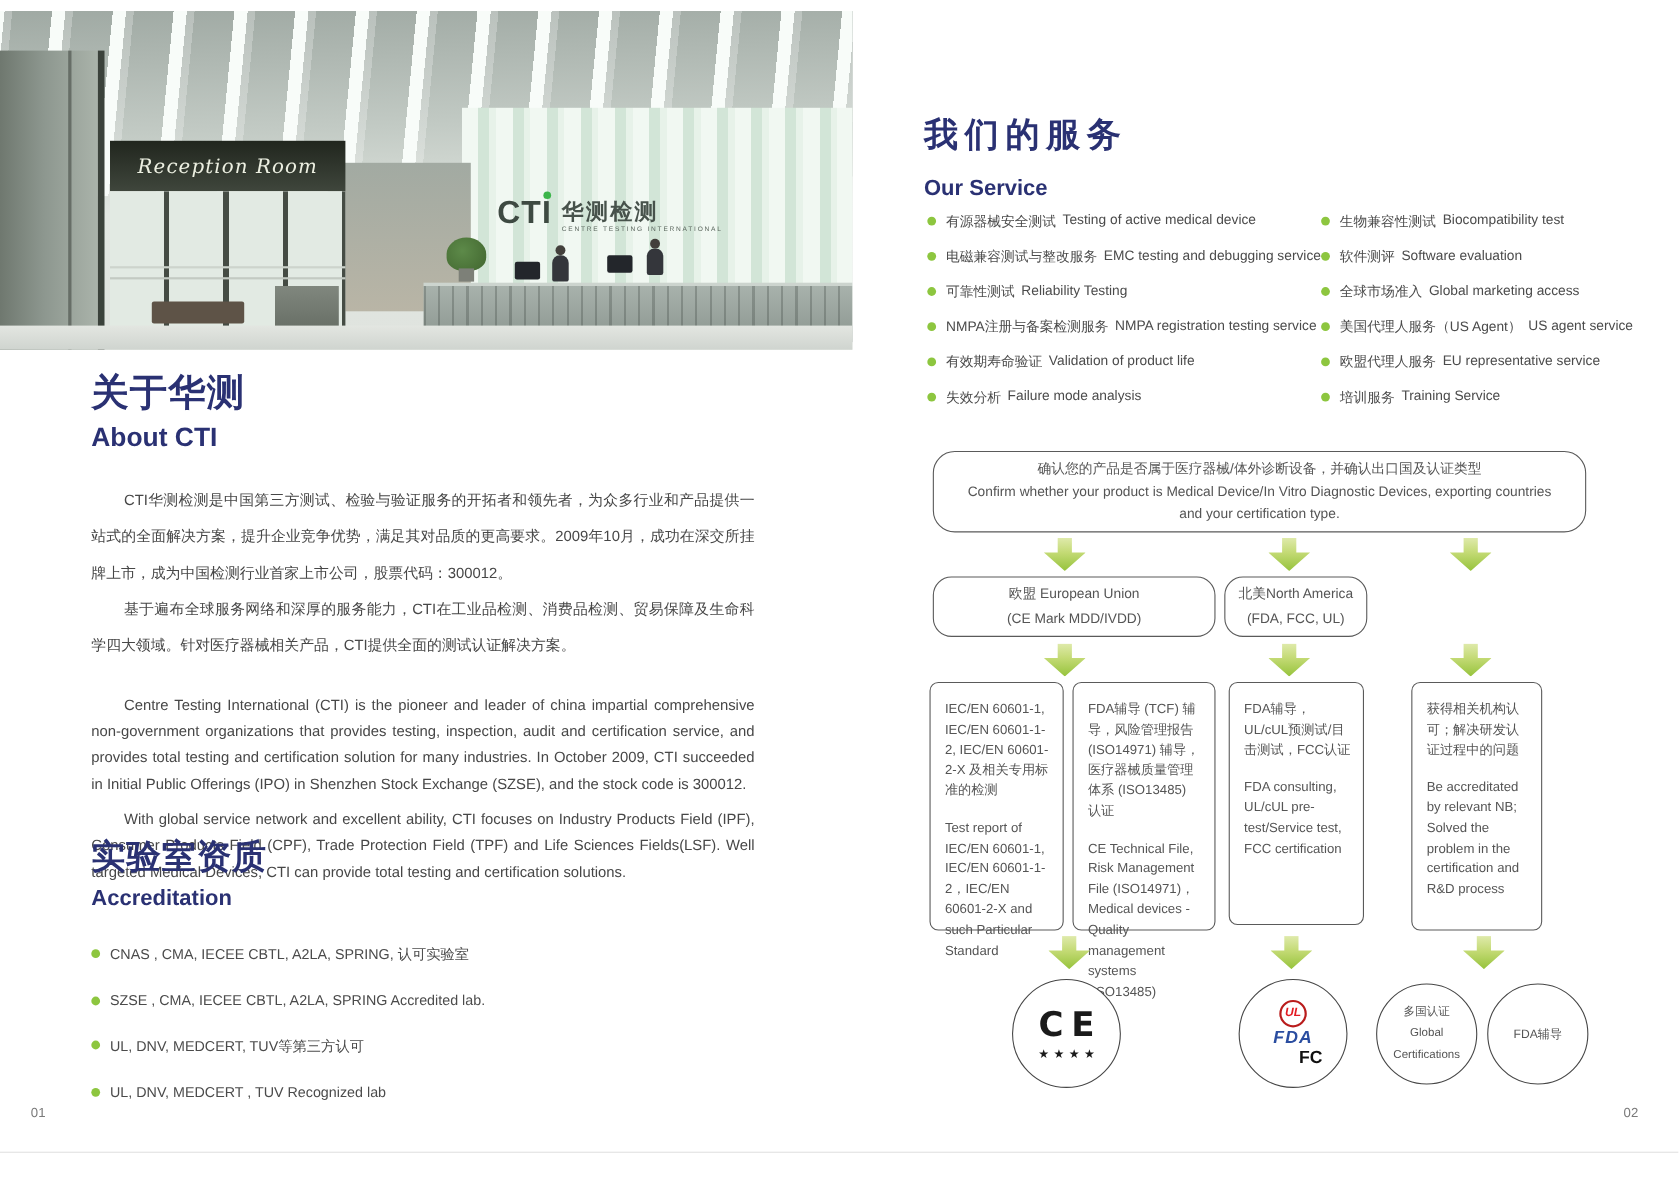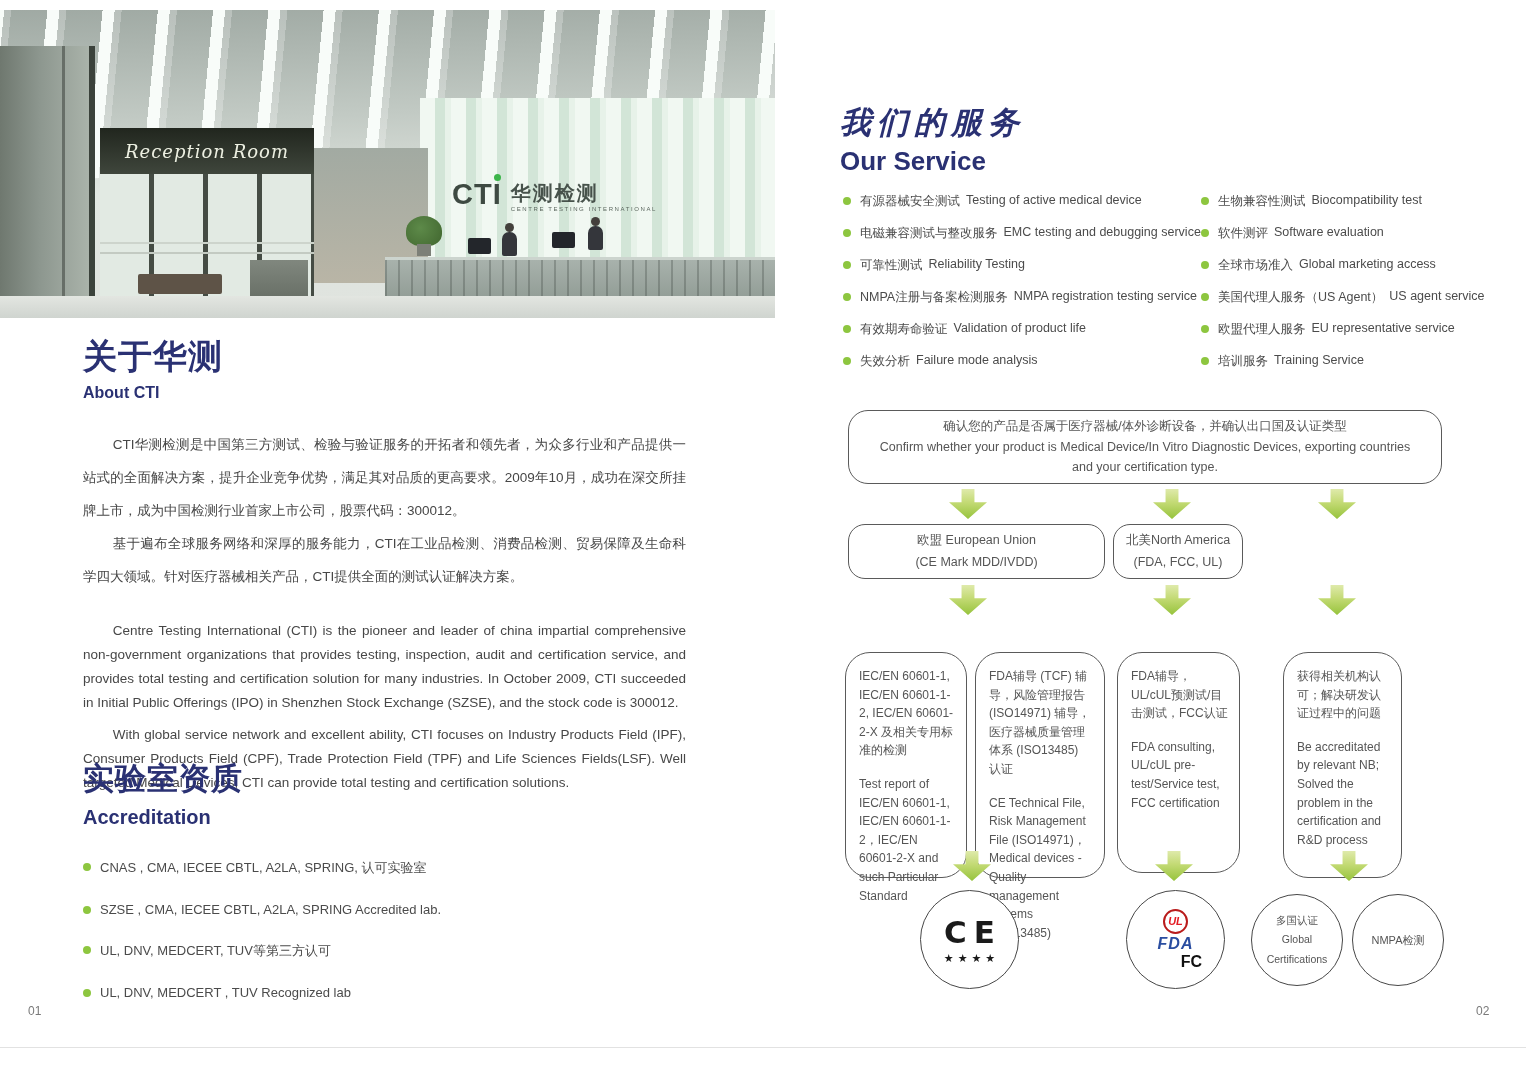--- a/index.html
+++ b/index.html
@@ -44,52 +44,52 @@
   .plant::after { content:""; position:absolute; left:11px; top:28px; width:14px; height:12px; background:#7d8078; }
   .cart { position:absolute; left:250px; top:250px; width:58px; height:42px; background:linear-gradient(180deg,#80877e,#666d64); }
   .bench { position:absolute; left:138px; top:264px; width:84px; height:20px; background:#5e5347; border-radius:2px; }
 
   
   .title-zh { color:#2a3173; font-weight:bold; letter-spacing:1px; }
   .title-en { color:#2a3173; font-weight:bold; }
 
   .about { position:absolute; left:83px; top:334px; width:603px; }
   .about .title-zh { font-size:34px; }
-  .about .title-en { font-size:16px; margin-top:4px; }
+  .about .title-en { font-size:24px; margin-top:4px; }
   .about-paras { margin-top:26px; }
   .para { font-size:13.5px; text-align:justify; text-indent:2.2em; color:#474747; }
   .para-zh { line-height:2.45; }
   .para-en { line-height:1.78; margin-top:20px; }
   .para + .para-zh2 { margin-top:0; }
 
   .accr { position:absolute; left:83px; top:758px; width:620px; }
   .accr .title-zh { font-size:31px; }
   .accr .title-en { font-size:20px; margin-top:6px; }
   .accr-list { margin-top:30px; list-style:none; }
   .accr-list li { display:flex; align-items:flex-start; margin-bottom:25px; font-size:13px; color:#4b4b4b; }
   .dot { flex:0 0 auto; width:8px; height:8px; border-radius:50%; background:#8dc63f; margin:4px 9px 0 0; }
 
   .services { position:absolute; left:840px; top:102px; }
-  .services .title-zh { font-size:31px; letter-spacing:6px;font-style:italic; }
-  .services .title-en { font-size:26px; margin-top:2px; }
+  .services .title-zh { font-size:31px; letter-spacing:6px; }
+  .services .title-en { font-size:20px; margin-top:16px; }
   .svc-col { position:absolute; list-style:none; }
   .svc-col-left { left:843px; top:193px; width:365px; }
   .svc-col-right { left:1201px; top:193px; width:325px; }
   .svc-col li { display:flex; align-items:flex-start; height:32px; font-size:12.5px; color:#4b4b4b; }
   .svc-col .en { margin-left:6px; }
 
   
   .flowchart { position:absolute; left:845px; top:405px; width:600px; height:625px; }
   .fbox { position:absolute; border:1px solid #5a5a5a; background:#fff; color:#555; }
   .confirm { left:3px; top:5px; width:594px; height:74px; border-radius:20px; display:flex; flex-direction:column; justify-content:center; text-align:center; font-size:12.5px; line-height:1.65; padding:0 26px; }
   .branch { top:119px; height:55px; border-radius:17px; display:flex; flex-direction:column; align-items:center; justify-content:center; font-size:12.5px; line-height:1.7; text-align:center; }
   .branch-eu { left:3px; width:257px; }
   .branch-na { left:268px; width:130px; }
   .branch-other { left:433px; width:130px; }
-  .detail { top:215px; border-radius:25px; padding:14px 11px 10px 13px; font-size:12px; line-height:1.55;margin-top:32px; }
+  .detail { top:215px; border-radius:8px; padding:14px 11px 10px 13px; font-size:12px; line-height:1.55; }
   .detail .en { margin-top:15px; }
   .detail-1 { left:0px; width:122px; height:226px; }
   .detail-2 { left:130px; width:130px; height:226px; }
   .detail-3 { left:272px; width:123px; height:221px; }
   .detail-4 { left:438px; width:119px; height:226px; }
 
   .arrow { position:absolute; width:38px; height:30px;
      background:linear-gradient(180deg,#dfeaab 0%,#c3da74 45%,#96c33c 100%);
      clip-path:polygon(33% 0, 67% 0, 67% 44%, 100% 44%, 50% 100%, 0 44%, 33% 44%); }
   .ar1a { left:104px; top:84px; } .ar1b { left:308px; top:84px; } .ar1c { left:473px; top:84px; }
@@ -306,21 +306,21 @@
       <div class="ul-badge">UL</div>
       <div class="fda-mark">FDA</div>
       <div class="fcc-mark">FC</div>
     </div>
     <div class="circle c-global">
       <div>多国认证</div>
       <div>Global</div>
       <div>Certifications</div>
     </div>
     <div class="circle c-nmpa">
-      <div>NMPA检测</div>
+      <div>FDA辅导</div>
     </div>
 
   </div>
 
   <div class="pgnum pg-right">02</div>
   <div class="bottom-line"></div>
 
 </div>
 
 </body></html>

